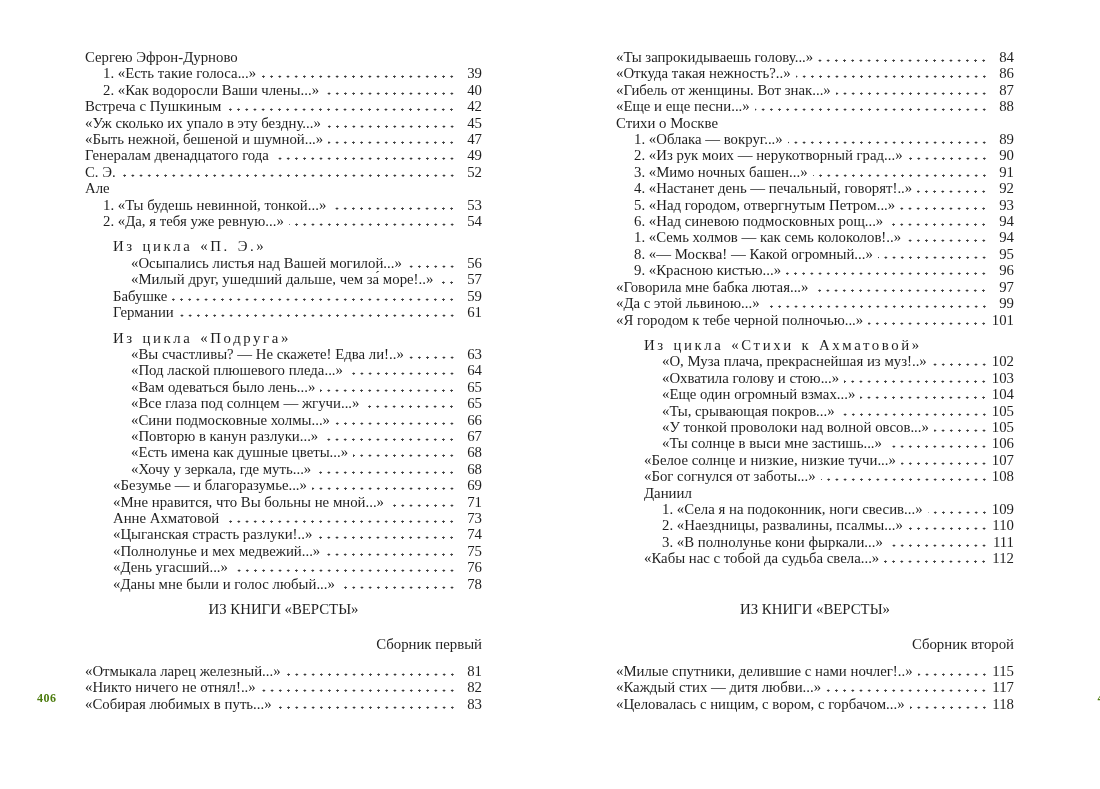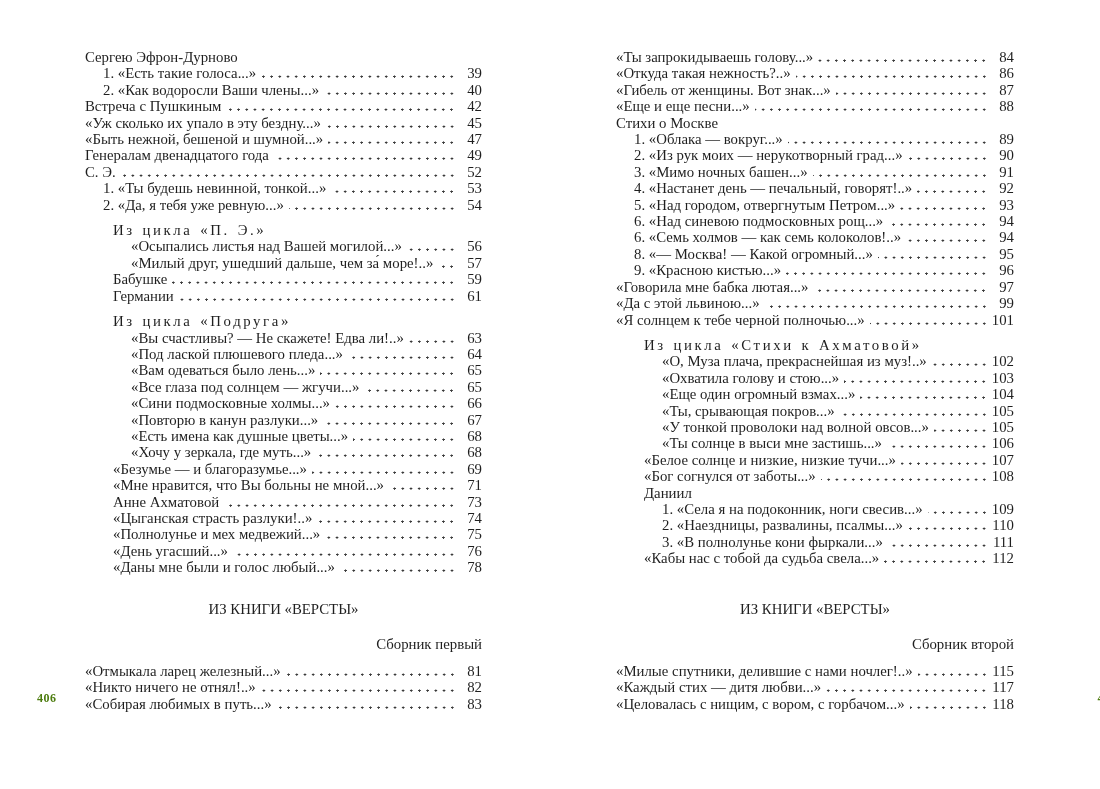--- a/index.html
+++ b/index.html
@@ -104,20 +104,23 @@
           <div class="row">
             <span class="t">Генералам двенадцатого года</span>
             <span class="leader"></span>
             <span class="num">49</span>
           </div>
           <div class="row">
             <span class="t">С. Э.</span>
             <span class="leader"></span>
             <span class="num">52</span>
           </div>
+          <div class="row">
+            <span class="t">Але</span>
+          </div>
           <div class="row i1">
             <span class="t">1. «Ты будешь невинной, тонкой...»</span>
             <span class="leader"></span>
             <span class="num">53</span>
           </div>
           <div class="row i1">
             <span class="t">2. «Да, я тебя уже ревную...»</span>
             <span class="leader"></span>
             <span class="num">54</span>
           </div>
@@ -301,21 +304,21 @@
             <span class="t">5. «Над городом, отвергнутым Петром...»</span>
             <span class="leader"></span>
             <span class="num">93</span>
           </div>
           <div class="row i1">
             <span class="t">6. «Над синевою подмосковных рощ...»</span>
             <span class="leader"></span>
             <span class="num">94</span>
           </div>
           <div class="row i1">
-            <span class="t">6. «Семь холмов — как семь колоколов!..»</span>
+            <span class="t">1. «Семь холмов — как семь колоколов!..»</span>
             <span class="leader"></span>
             <span class="num">94</span>
           </div>
           <div class="row i1">
             <span class="t">8. «— Москва! — Какой огромный...»</span>
             <span class="leader"></span>
             <span class="num">95</span>
           </div>
           <div class="row i1">
             <span class="t">9. «Красною кистью...»</span>
@@ -326,21 +329,21 @@
             <span class="t">«Говорила мне бабка лютая...»</span>
             <span class="leader"></span>
             <span class="num">97</span>
           </div>
           <div class="row">
             <span class="t">«Да с этой львиною...»</span>
             <span class="leader"></span>
             <span class="num">99</span>
           </div>
           <div class="row">
-            <span class="t">«Я солнцем к тебе черной полночью...»</span>
+            <span class="t">«Я городом к тебе черной полночью...»</span>
             <span class="leader"></span>
             <span class="num">101</span>
           </div>
         </div>
         <div class="section gap">
           <div class="row">
             <span class="t spaced">Из цикла «Стихи к Ахматовой»</span>
           </div>
           <div class="row i1">
             <span class="t">«О, Муза плача, прекраснейшая из муз!..»</span>

